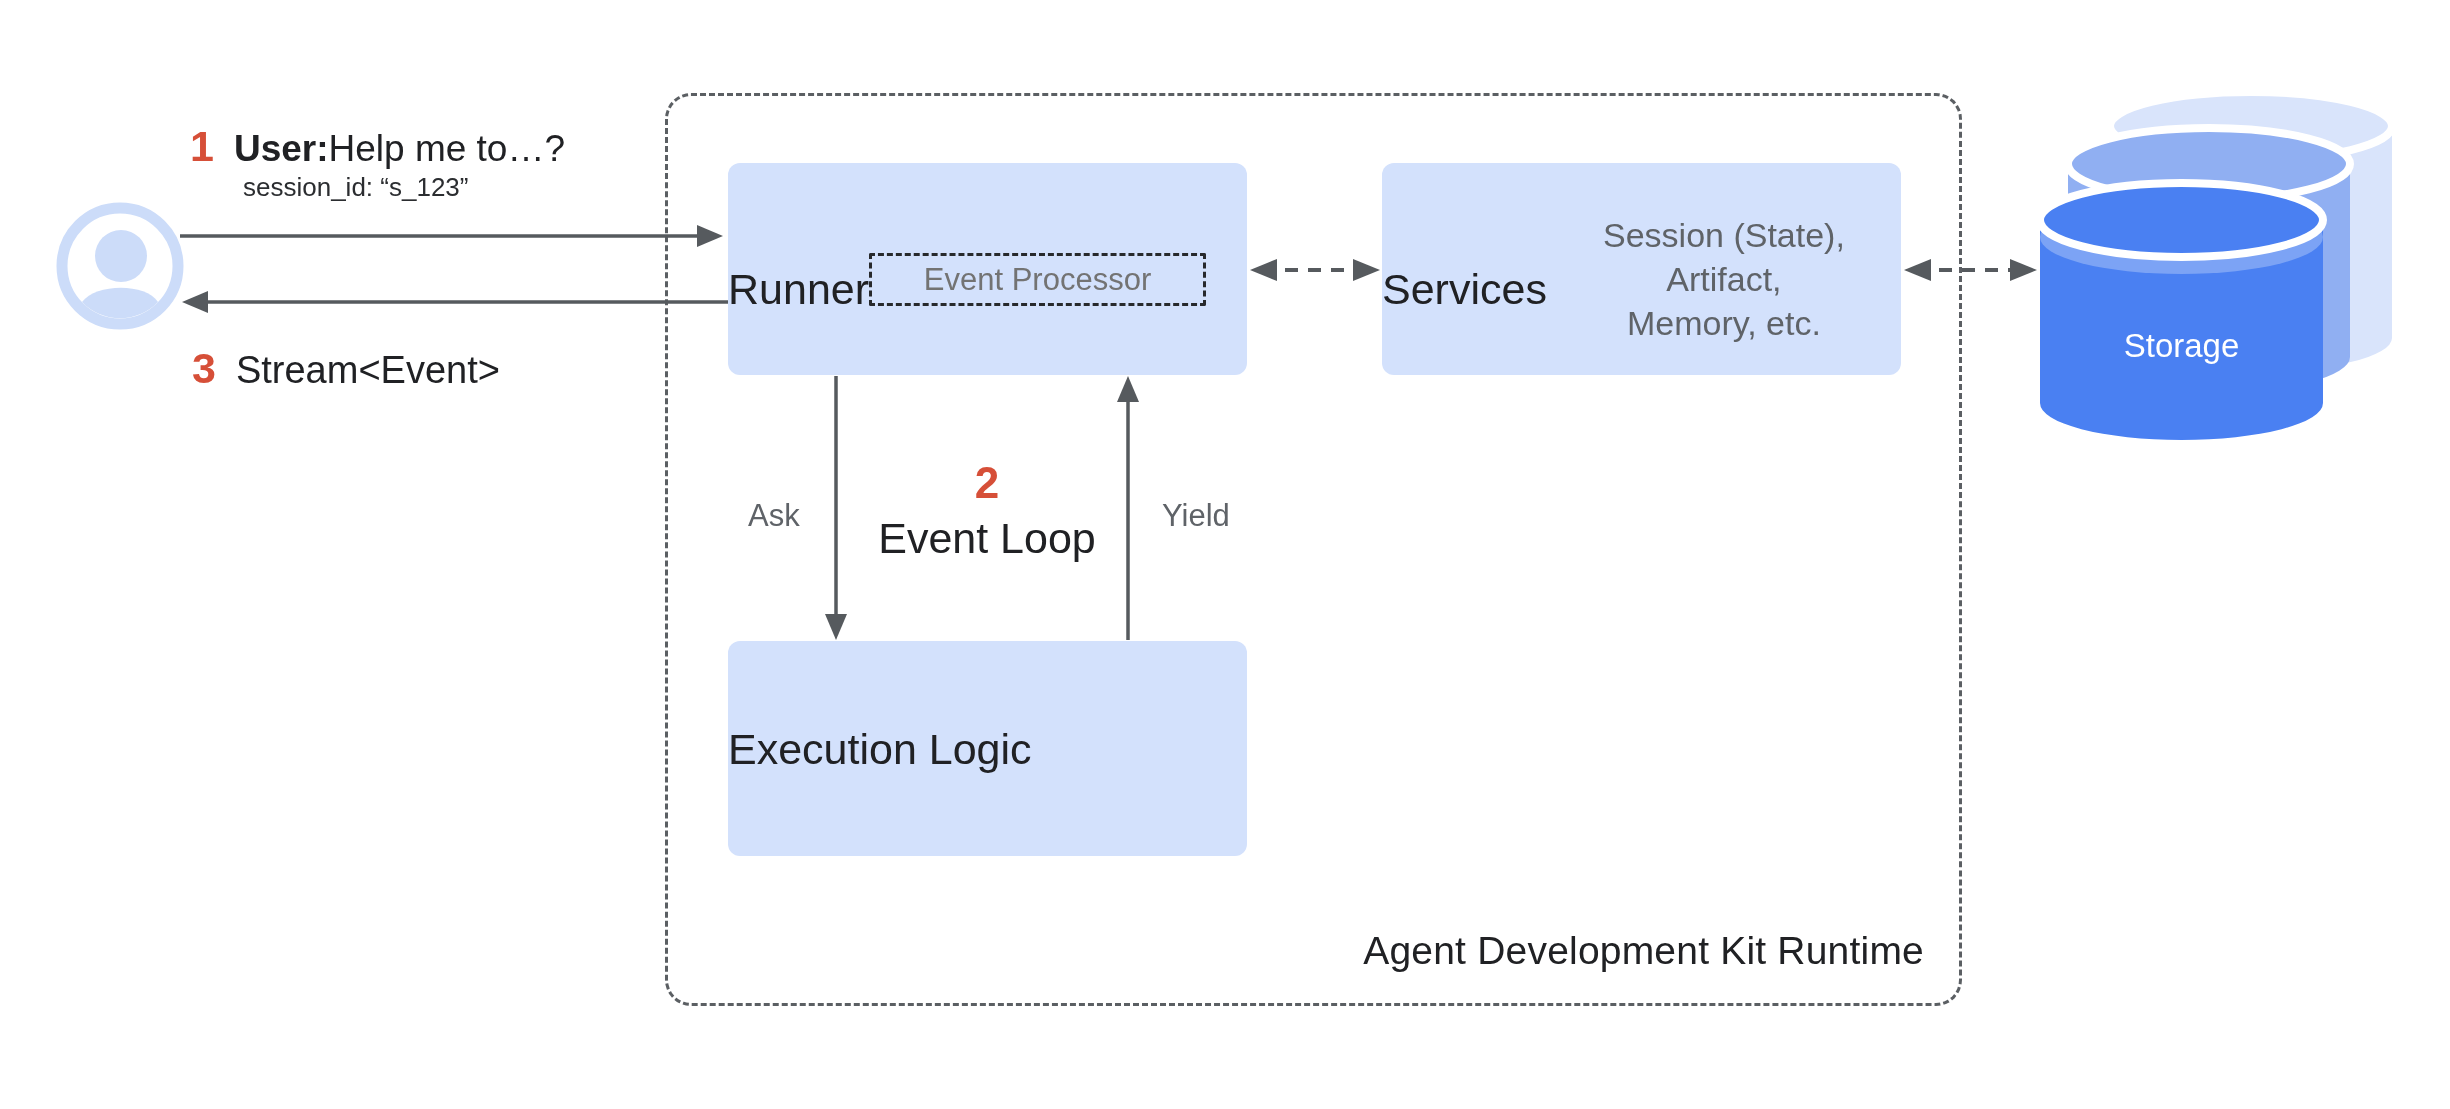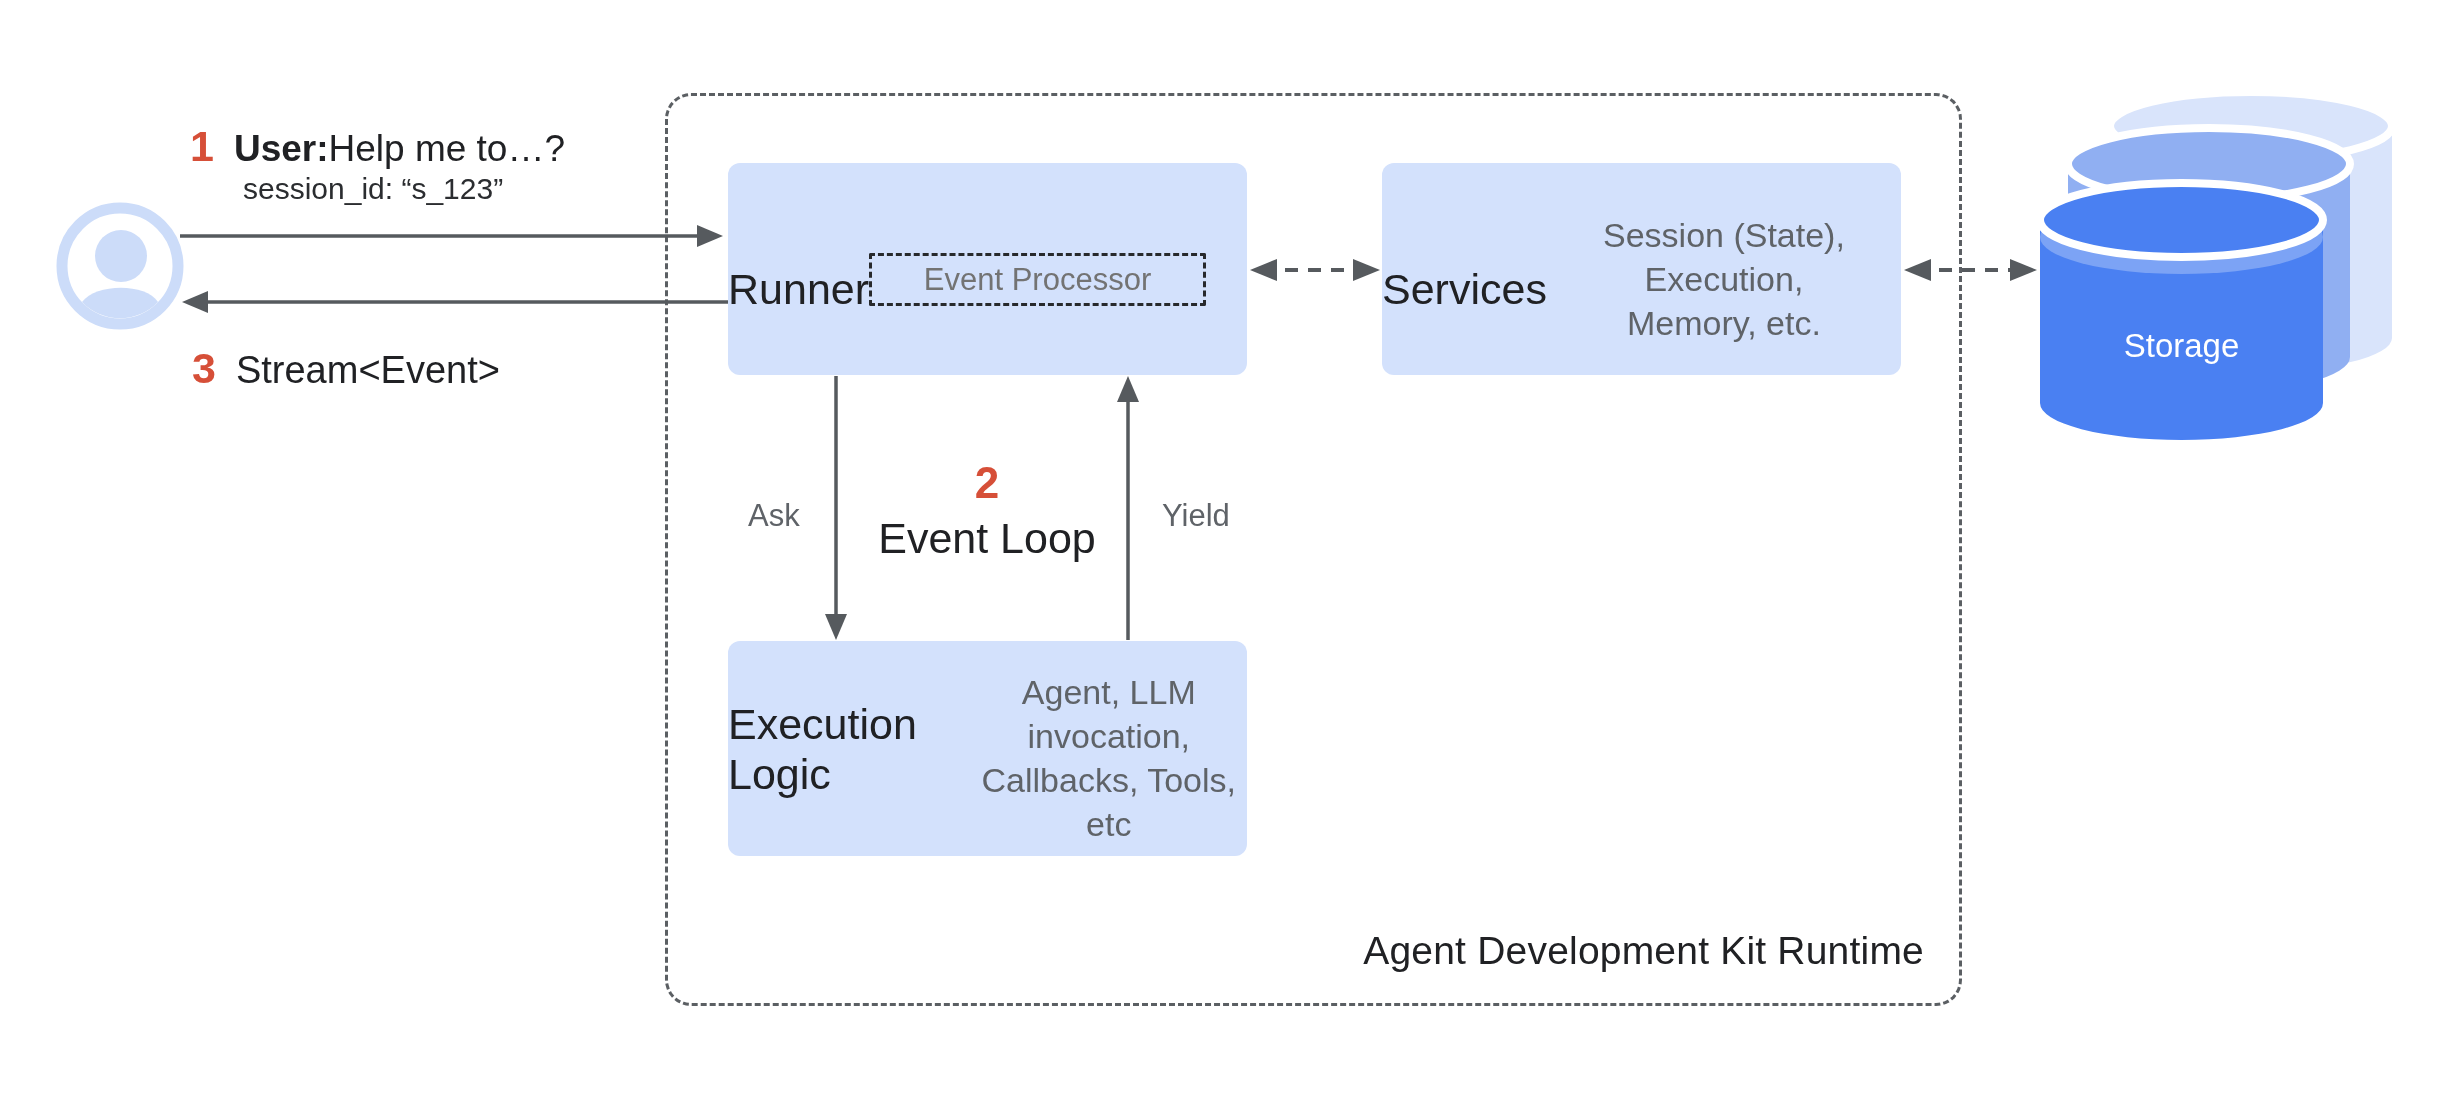--- a/index.html
+++ b/index.html
@@ -78,21 +78,21 @@
     color: #202124;
   }
   .step .num {
     font-size: 43px;
     font-weight: bold;
     color: #d64f38;
   }
   #step1 { left: 190px; top: 122px; font-size: 37px; }
   #step1 .lead { font-weight: bold; }
   #step1 .rest { }
-  #session-id { left: 243px; top: 172px; font-size: 30px; color: #2b2d30; }
+  #session-id { left: 243px; top: 172px; font-size: 26px; color: #2b2d30; }
   #step3 { left: 192px; top: 344px; font-size: 38px; }
 
   #step2-num {
     left: 987px; top: 458px;
     transform: translateX(-50%);
     font-size: 44px; font-weight: bold;
     color: #d64f38;
   }
   #event-loop-label {
     left: 987px; top: 514px;
@@ -170,31 +170,27 @@
   <div class="abs node" id="runner">
     <div class="title">Runner</div>
     <div class="event-processor">
       <span>Event Processor</span>
     </div>
   </div>
 
   <div class="abs node" id="services">
     <div class="title">Services</div>
     <div class="sub">
-      <div>Session (State), Execution,</div>
+      <div>Session (State), Artifact,</div>
       <div>Memory, etc.</div>
     </div>
   </div>
 
   <div class="abs node" id="execution">
     <div class="title">Execution Logic</div>
-    <div class="sub">
-      <div>Agent, LLM invocation,</div>
-      <div>Callbacks, Tools, etc</div>
-    </div>
   </div>
 
   <div class="abs" id="step2-num">2</div>
   <div class="abs" id="event-loop-label">Event Loop</div>
   <div class="abs" id="ask-label">Ask</div>
   <div class="abs" id="yield-label">Yield</div>
 
   <svg class="abs" style="left:2020px; top:80px;" width="400" height="400" viewBox="0 0 400 400" aria-hidden="true">
 
     <g>

